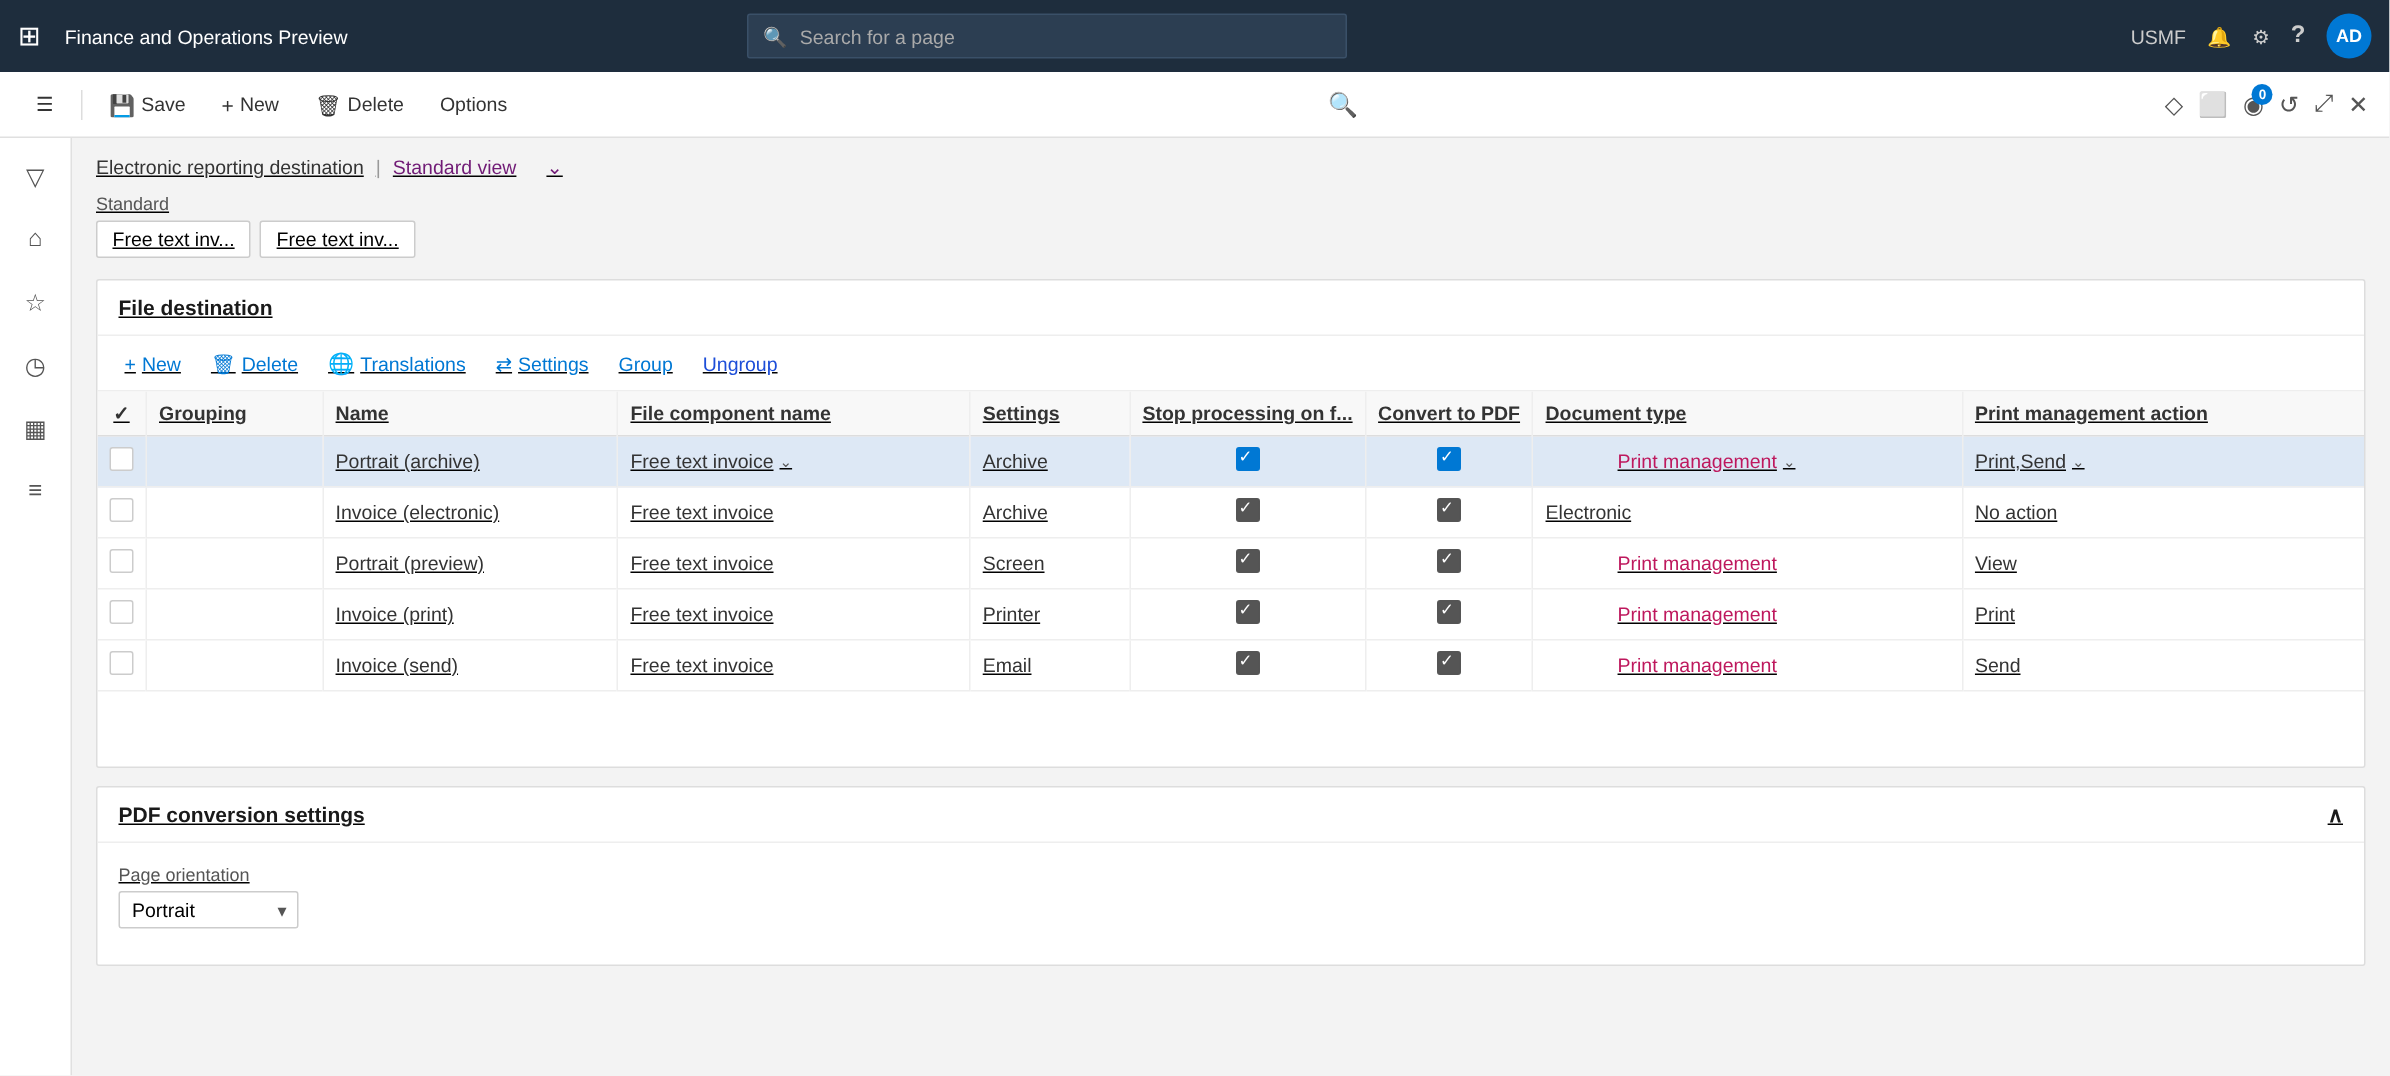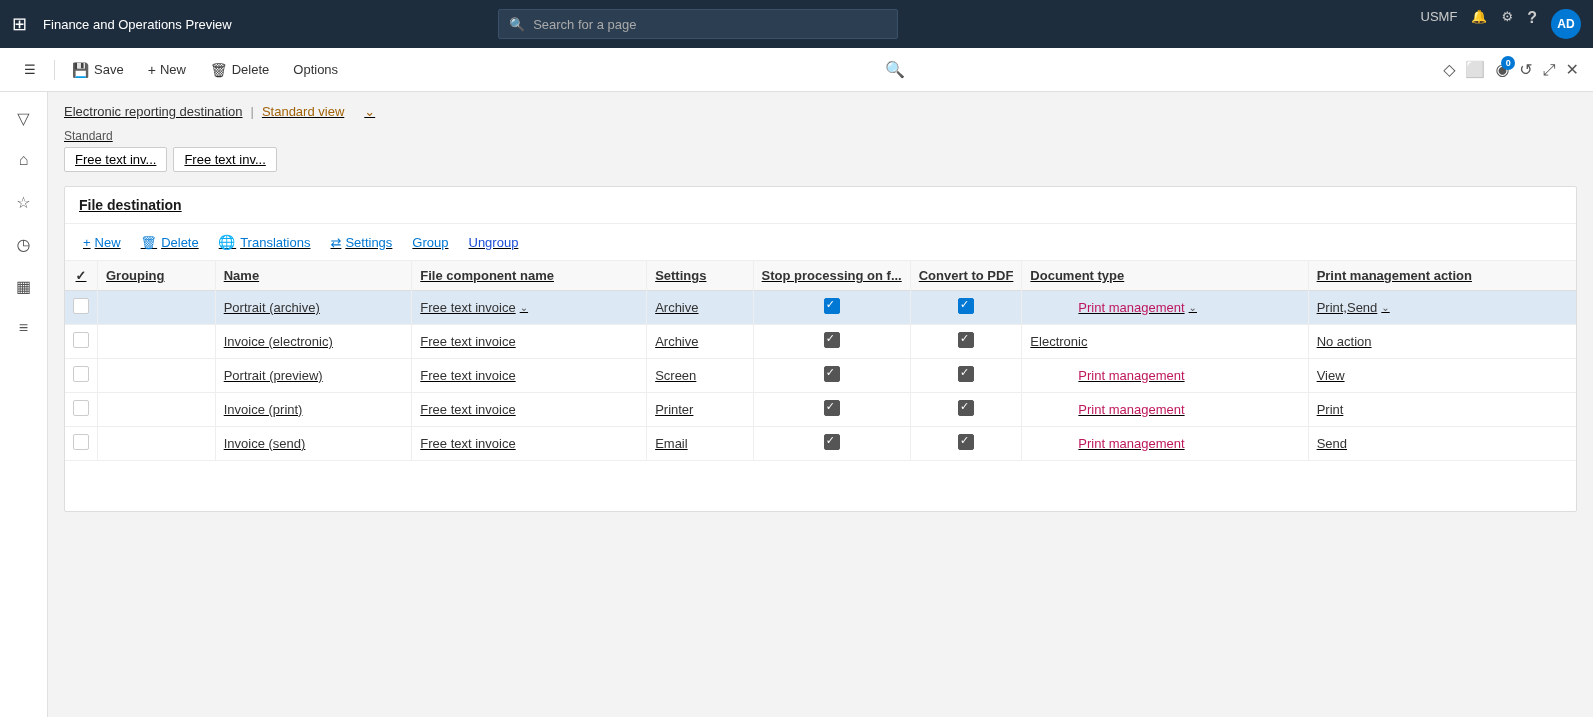--- a/index.html
+++ b/index.html
@@ -26,21 +26,21 @@
       align-items: center;
       padding: 0 10px;
       height: 30px;
       color: #aaa;
       font-size: 13px;
       gap: 8px;
       border: 1px solid #3a5068;
     }
     .top-nav .right-icons {
       display: flex;
-      align-items: flex-start;
+      align-items: center;
       gap: 14px;
       margin-left: auto;
       color: #ccc;
     }
     .top-nav .right-icons .company { font-size: 13px; color: #ccc; }
     .top-nav .right-icons .user-avatar {
       background: #0078d4;
       border-radius: 50%;
       width: 30px;
       height: 30px;
@@ -122,21 +122,21 @@
       margin-bottom: 10px;
       font-size: 13px;
       color: #333;
     }
     .breadcrumb .sep { color: #999; }
     .breadcrumb .view-selector {
       display: flex;
       align-items: center;
       gap: 20px;
       cursor: pointer;
-      color: #a16207;
+      color: #701a75;
     }
 
     
     .section-label { font-size: 12px; color: #555; margin-bottom: 4px; }
     .ref-buttons { display: flex; gap: 6px; margin-bottom: 14px; }
     .ref-btn {
       padding: 4px 10px;
       border: 1px solid #ccc;
       background: white;
       cursor: pointer;
@@ -520,15 +520,32 @@
                 <td class="checkbox-cell"><div class="check-box checked"></div></td>
                 <td><span class="link-text">Print management</span></td>
                 <td>Send</td>
               </tr>
             </tbody>
         </table>
         <div class="empty-row"></div>
       </div>
     </div>
 
+    <div class="pdf-card">
+      <div class="pdf-card-header">
+        <span>PDF conversion settings</span>
+        <span style="cursor:pointer;">∧</span>
+      </div>
+      <div class="pdf-body">
+        <div class="form-field">
+          <div class="form-label">Page orientation</div>
+          <div class="select-wrap">
+            <select class="form-select">
+              <option>Portrait</option>
+              <option>Landscape</option>
+            </select>
+          </div>
+        </div>
+      </div>
+    </div>
 
   </div>
 </div>
 
 </body></html>

